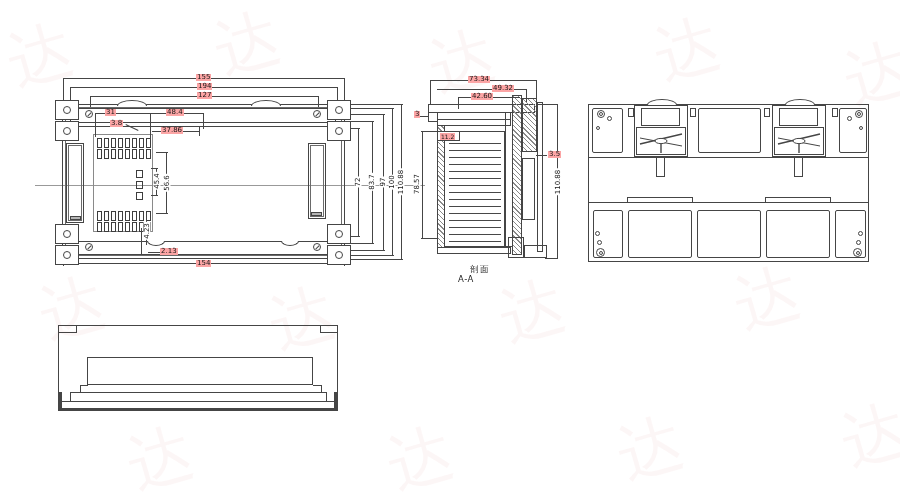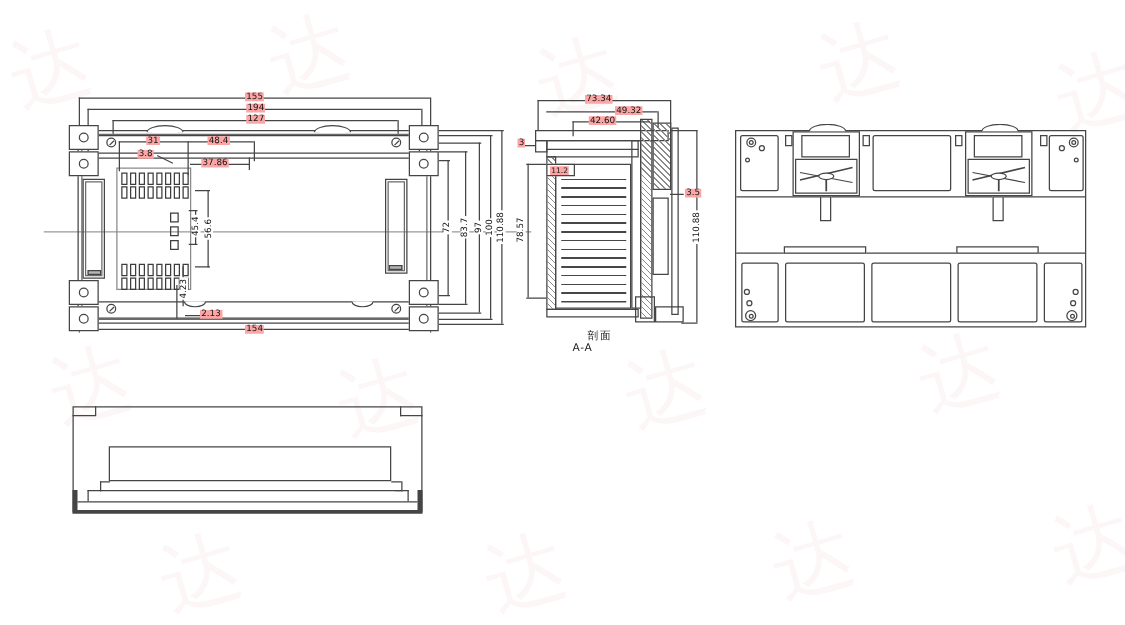--- a/index.html
+++ b/index.html
@@ -149,21 +149,21 @@
     <div class="ln" style="left:90px;top:96px;width:1px;height:11px"></div>
     <div class="ln" style="left:318px;top:96px;width:1px;height:11px"></div>
     <span class="dim" style="left:196px;top:74px">155</span>
     <span class="dim" style="left:197px;top:83px">194</span>
     <span class="dim" style="left:197px;top:92px">127</span>
 
     <div class="ln" style="left:95px;top:113px;width:108px;height:1px"></div>
     <div class="ln" style="left:95px;top:113px;width:1px;height:24px"></div>
     <div class="ln" style="left:150px;top:113px;width:1px;height:27px"></div>
     <div class="ln" style="left:203px;top:113px;width:1px;height:16px"></div>
-    <span class="dim" style="left:117px;top:109px">31</span>
+    <span class="dim" style="left:105px;top:109px">31</span>
     <span class="dim" style="left:166px;top:109px">48.4</span>
     <div class="ln" style="left:125px;top:127px;width:14px;height:1px;transform:rotate(26deg)"></div>
     <span class="dim" style="left:110px;top:120px">3.8</span>
     <div class="ln" style="left:152px;top:131px;width:48px;height:1px"></div>
     <div class="ln" style="left:199px;top:126px;width:1px;height:10px"></div>
     <span class="dim" style="left:161px;top:127px">37.86</span>
 
     <div class="ln" style="left:156px;top:168px;width:1px;height:28px"></div>
     <div class="ln" style="left:166px;top:152px;width:1px;height:62px"></div>
     <div class="ln" style="left:151px;top:168px;width:7px;height:1px"></div>

